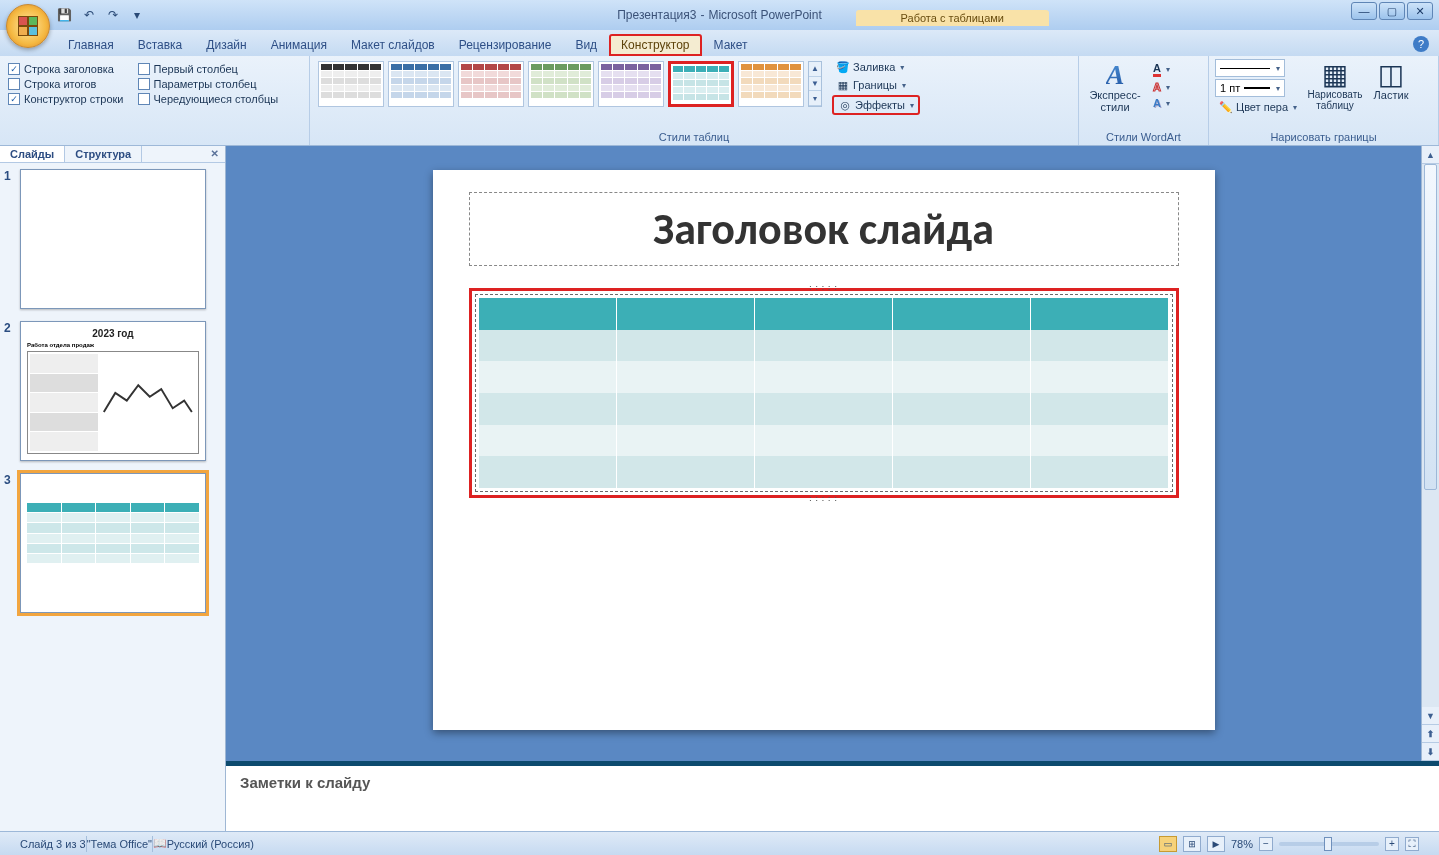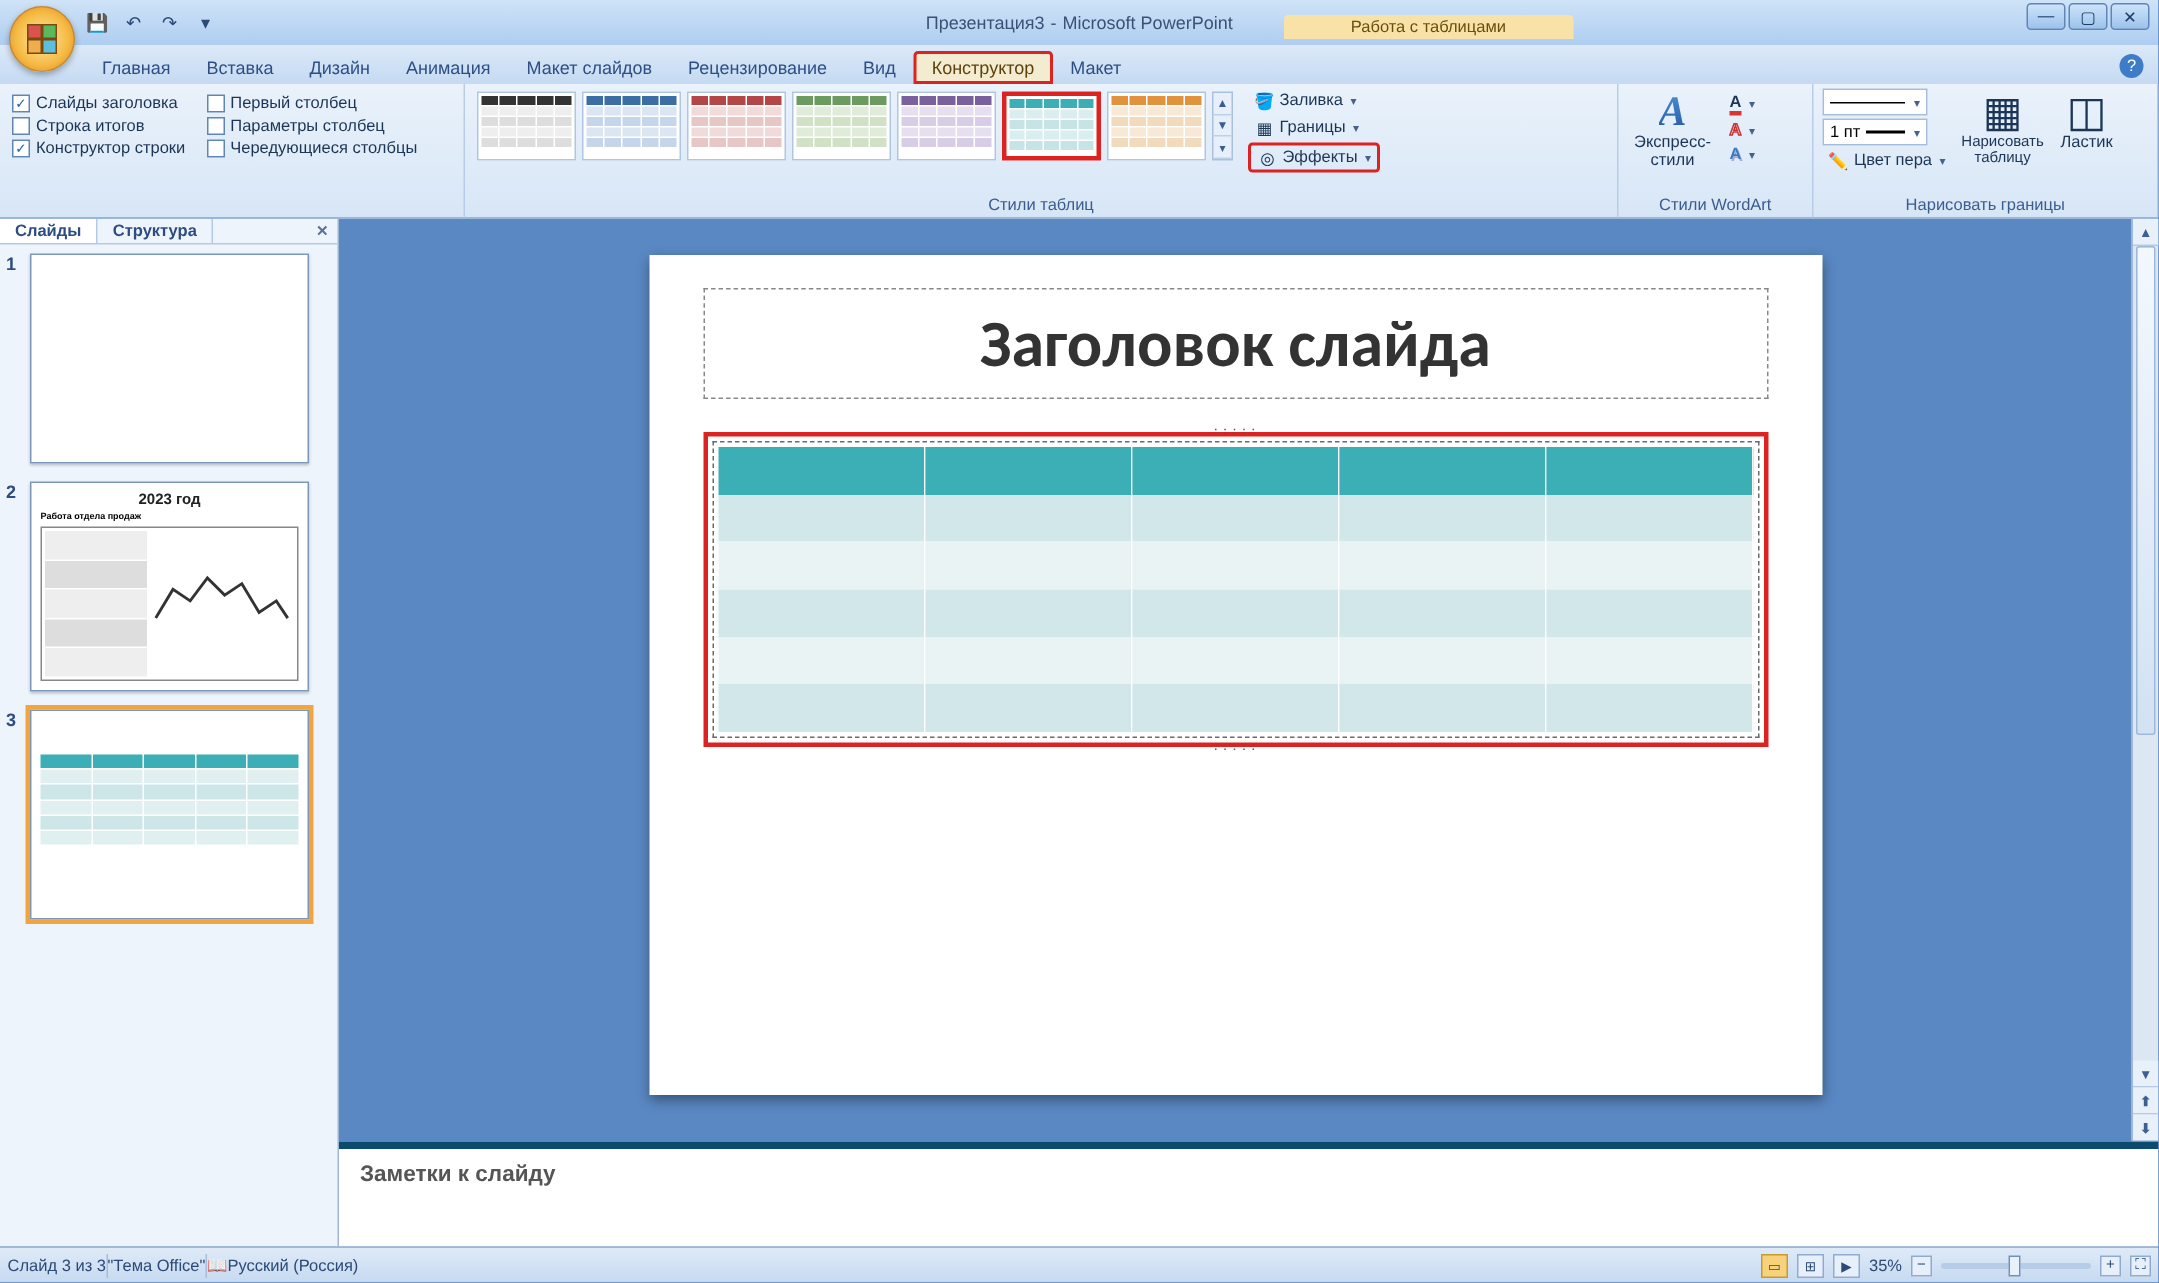--- a/index.html
+++ b/index.html
@@ -91,21 +91,21 @@
 .slide-table-inner .row:nth-child(even):not(:first-child) .cell{background:#d2e7e9;}
 .slide-table-inner .row:nth-child(odd):not(:first-child) .cell{background:#e9f3f4;}
 .sel-dots{position:absolute;left:50%;transform:translateX(-50%);font-size:7px;letter-spacing:1px;color:#555;}
 .vscroll{width:18px;background:#dce7f3;border-left:1px solid #9fb7d4;display:flex;flex-direction:column;}
 .vscroll .arrow{height:18px;display:flex;align-items:center;justify-content:center;font-size:9px;color:#3d5f91;cursor:pointer;background:#e8f0fa;border-bottom:1px solid #b6cbe4;}
 .vscroll .track{flex:1;position:relative;}
 .vscroll .thumb-bar{position:absolute;top:0;left:2px;right:2px;height:60%;background:linear-gradient(#f3f8fe,#d2e2f3);border:1px solid #9db8d8;border-radius:2px;}
 .notes-pane{height:70px;background:#fff;border-top:5px solid #0c4a6e;padding:8px 14px;font-size:15px;color:#555;}
 
 
-.statusbar{position:absolute;bottom:0;left:0;right:0;height:24px;background:linear-gradient(#dfeaf7,#c6daf1);border-top:1px solid #9db8d8;display:flex;align-items:center;font-size:11px;color:#2a4a77;padding:0 5px;gap:0;}
+.statusbar{position:absolute;bottom:0;left:0;right:0;height:24px;background:linear-gradient(#dfeaf7,#c6daf1);border-top:1px solid #9db8d8;display:flex;align-items:center;font-size:11px;color:#2a4a77;padding:0 20px;gap:0;}
 .status-sep{width:1px;height:16px;background:#a5bedb;}
 .status-right{margin-left:auto;display:flex;align-items:center;gap:6px;}
 .view-btn{width:18px;height:16px;border:1px solid #90abce;background:#e7f0fa;cursor:pointer;display:flex;align-items:center;justify-content:center;font-size:9px;}
 .view-btn.active{background:#f6d27a;border-color:#c79a32;}
 .zoom-slider{width:100px;height:4px;background:#b7cde7;position:relative;border-radius:2px;}
 .zoom-slider .knob{position:absolute;width:8px;height:14px;background:#e8f0fa;border:1px solid #6f90bc;top:-5px;left:45%;}
 .zoom-btn{width:14px;height:14px;border:1px solid #90abce;background:#e7f0fa;display:flex;align-items:center;justify-content:center;cursor:pointer;font-size:10px;}
 </style>
 </head>
 <body>
@@ -153,21 +153,21 @@
 </div>
 <div class="help-btn">?</div>
 
 <div class="ribbon">
 
   <div class="ribbon-group" style="width:310px;">
     <div class="ribbon-group-body">
       <div class="check-grid">
         <div class="check-item">
             <div class="checkbox">✓</div>
-            <span>Слайды заголовка</span>
+            <span>Строка заголовка</span>
           </div>
         <div class="check-item">
             <div class="checkbox"></div>
             <span>Первый столбец</span>
           </div>
         <div class="check-item">
             <div class="checkbox"></div>
             <span>Строка итогов</span>
           </div>
         <div class="check-item">
@@ -694,21 +694,21 @@
   <span>Слайд 3 из 3</span>
   <div class="status-sep"></div>
   <span>"Тема Office"</span>
   <div class="status-sep"></div>
   <span>📖</span>
   <span>Русский (Россия)</span>
   <div class="status-right">
     <div class="view-btn active">▭</div>
     <div class="view-btn">⊞</div>
     <div class="view-btn">▶</div>
-    <span>35%</span>
+    <span>78%</span>
     <div class="zoom-btn">−</div>
     <div class="zoom-slider">
         <div class="knob"></div>
       </div>
     <div class="zoom-btn">+</div>
     <div class="zoom-btn">⛶</div>
   </div>
 </div>
 
 </body></html>

